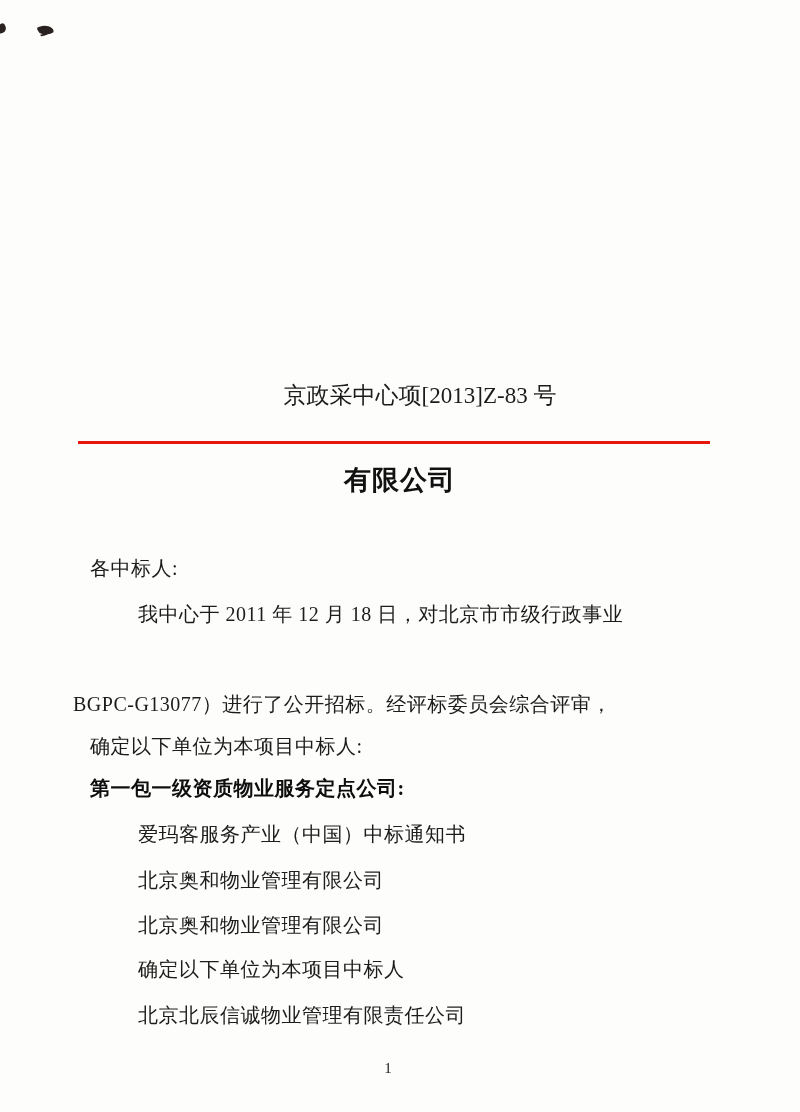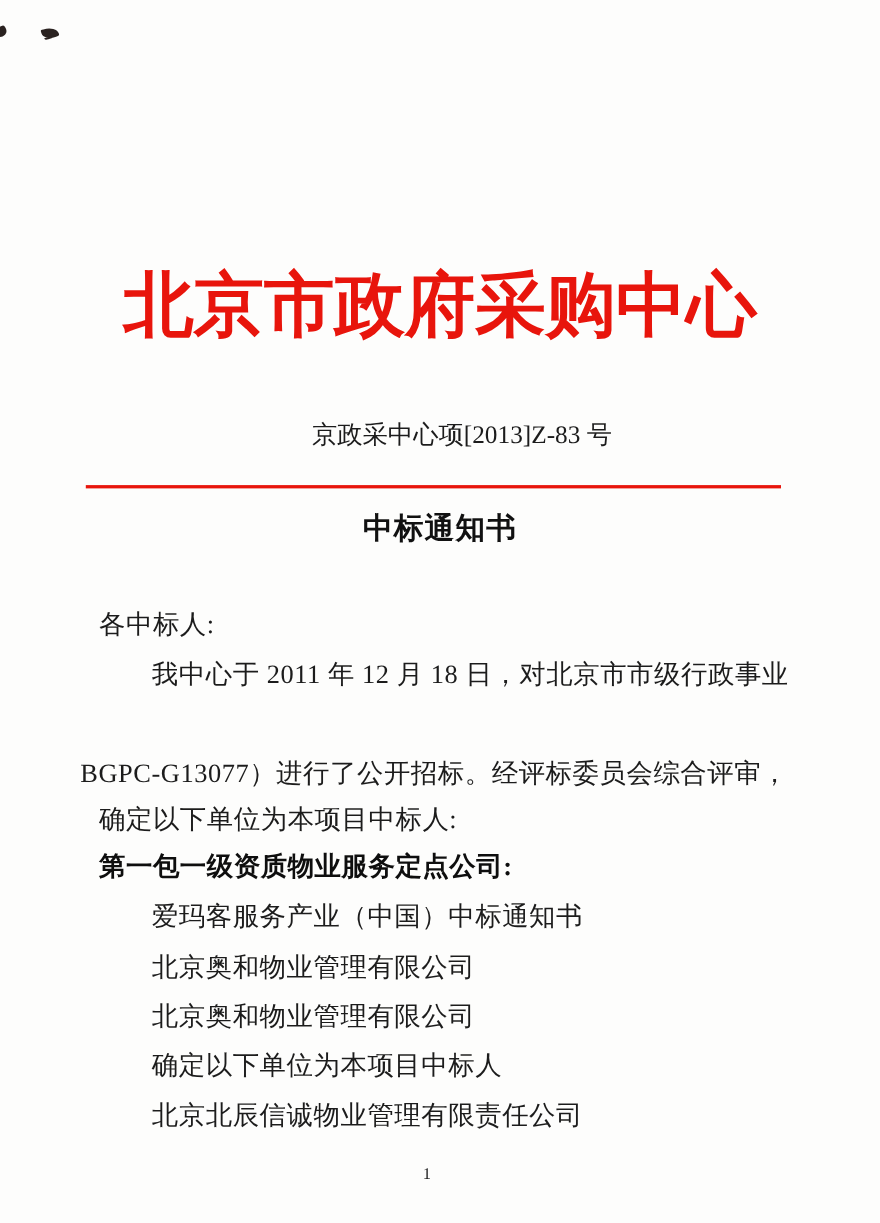--- a/index.html
+++ b/index.html
@@ -56,21 +56,21 @@
   .notice-title {
     position: absolute; left: 0; top: 463px; width: 800px;
     text-align: center;
     font-size: 27px; font-weight: 700; line-height: 34px;
     color: #111111;
     letter-spacing: 1px;
     white-space: nowrap;
   }
   .txt {
     position: absolute;
-    font-size: 24px; line-height: 30px;
+    font-size: 20px; line-height: 30px;
     color: var(--text-black);
     white-space: nowrap;
     letter-spacing: 0.5px;
   }
   .salutation   { left: 90px;  top: 553px; }
   .body-line-0  { left: 138px; top: 599px; }
   .body-line-1  { left: 90px;  top: 644px; }
   .body-line-2  { left: 73px;  top: 689px; }
   .body-line-3  { left: 90px;  top: 731px; }
   .section-heading {
@@ -89,27 +89,26 @@
   }
 </style>
 </head>
 <body>
 
 <div class="page">
 
   <span class="smudge smudge-a"></span>
   <span class="smudge smudge-b"></span>
 
-  <div class="org-title">北京市政府采购中心</div>
 
   <div class="doc-number">京政采中心项[2013]Z-83 号</div>
 
   <div class="red-divider"></div>
 
-  <div class="notice-title">中标通知书</div>
+  <div class="notice-title">有限公司</div>
 
   <div class="txt salutation">各中标人:</div>
 
   <div class="txt body-line-0">我中心于 2011 年 12 月 18 日，对北京市市级行政事业</div>
 
 
   <div class="txt body-line-2">BGPC-G13077）进行了公开招标。经评标委员会综合评审，</div>
 
   <div class="txt body-line-3">确定以下单位为本项目中标人:</div>
 

